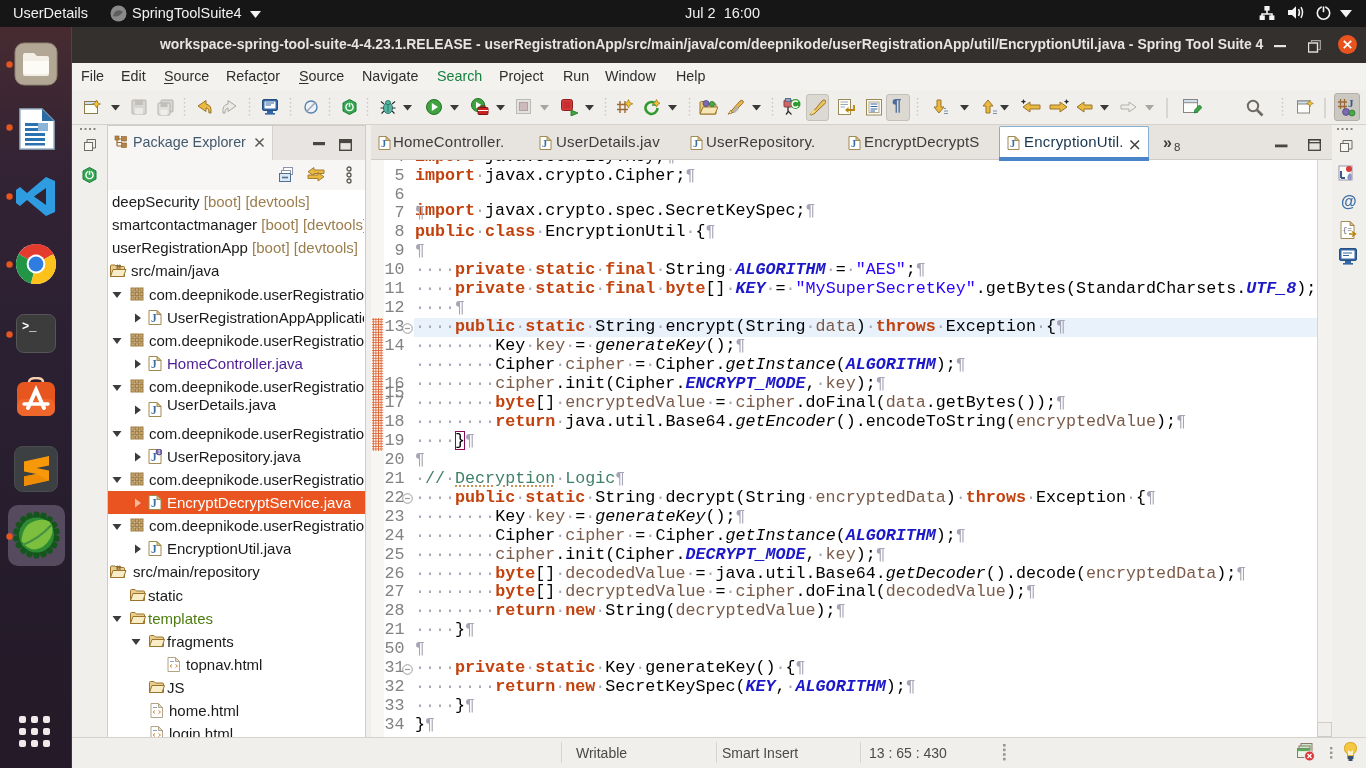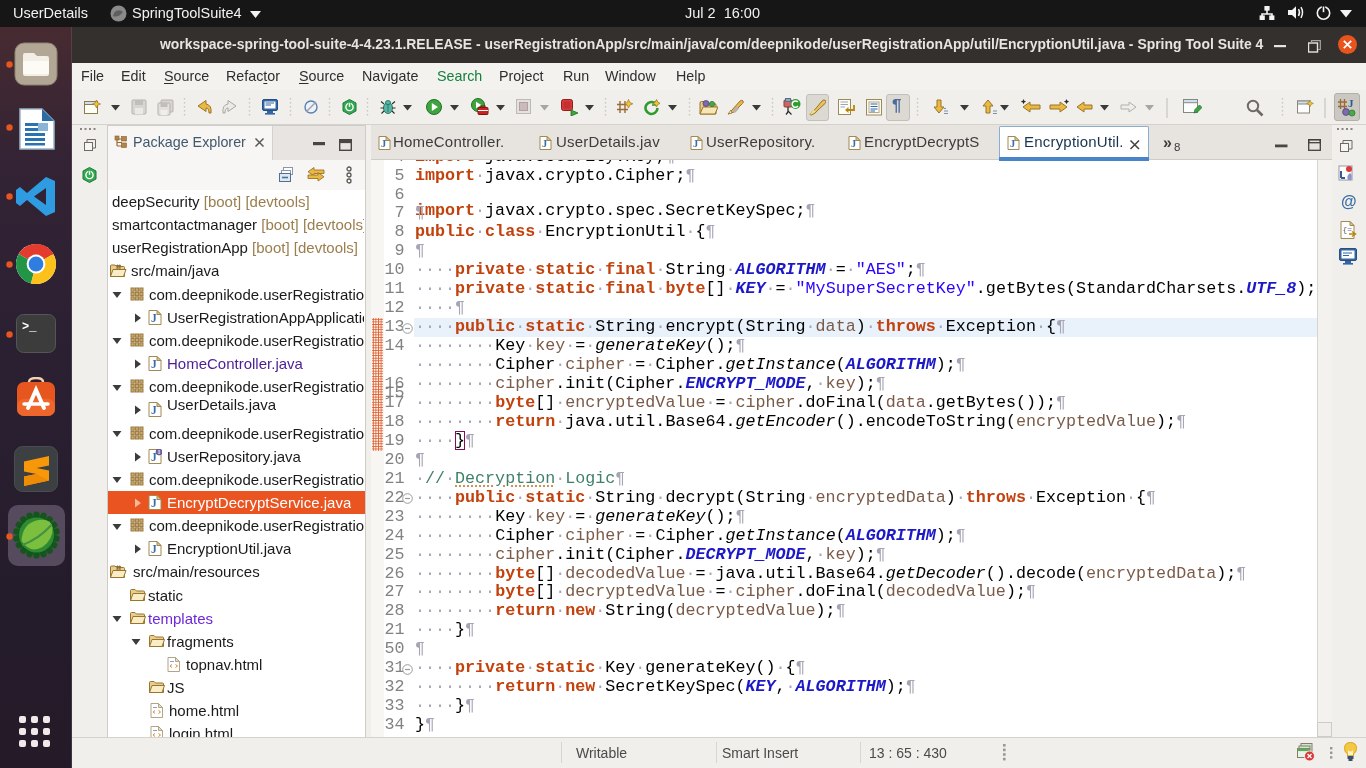--- a/index.html
+++ b/index.html
@@ -641,34 +641,34 @@
     <text x="3" y="12" font-family="Liberation Serif" font-size="11.5" font-weight="bold" fill="#3a6ea5">J</text>
   </svg>
 <div class="a" style="left:167px;top:540.25px;white-space:pre;font-size:15px;max-width:197px;overflow:hidden;"><span style="color:#1a1a1a">EncryptionUtil.java</span></div>
 <svg class="a" style="left:110px;top:564.4px" width="17" height="15" viewBox="0 0 17 15">
     <path d="M0.5 13.5 V3 q0-1 1-1 h3.5 l1.5 1.5 h7 q1 0 1 1 V13.5Z" fill="#e8cd8e" stroke="#9a742a"></path>
     <path d="M0.5 13.5 L3 6.5 H16 L13.5 13.5Z" fill="#f9edc8" stroke="#9a742a"></path>
     <g stroke="#8a6a3a" stroke-width="0.9">
       <path d="M6 2.5 H11 M6 5 H11 M7.5 1.5 V5.5 M9.7 1.5 V5.5"></path>
     </g>
   </svg>
-<div class="a" style="left:133px;top:563.4px;white-space:pre;font-size:15px;max-width:231px;overflow:hidden;"><span style="color:#1a1a1a">src/main/resources</span></div>
+<div class="a" style="left:133px;top:563.4px;white-space:pre;font-size:15px;max-width:231px;overflow:hidden;"><span style="color:#1a1a1a">src/main/repository</span></div>
 <svg class="a" style="left:129.5px;top:587.55px" width="17" height="15" viewBox="0 0 17 15">
     <path d="M0.5 12.5 V2.5 q0-1 1-1 h3.5 l1.5 1.5 h7 q1 0 1 1 V12.5Z" fill="#e8cd8e" stroke="#9a742a"></path>
     <path d="M0.5 12.5 L3 5.5 H15.5 L13 12.5Z" fill="#f9edc8" stroke="#9a742a"></path>
   </svg>
 <div class="a" style="left:148px;top:586.55px;white-space:pre;font-size:15px;max-width:216px;overflow:hidden;"><span style="color:#1a1a1a">static</span></div>
 <svg class="a" style="left:112px;top:614.2px" width="10" height="9" viewBox="0 0 10 9">
     <path d="M0.5 2 H9.5 L5 8Z" fill="#3c3c3c"></path>
   </svg>
 <svg class="a" style="left:129.5px;top:610.7px" width="17" height="15" viewBox="0 0 17 15">
     <path d="M0.5 12.5 V2.5 q0-1 1-1 h3.5 l1.5 1.5 h7 q1 0 1 1 V12.5Z" fill="#e8cd8e" stroke="#9a742a"></path>
     <path d="M0.5 12.5 L3 5.5 H15.5 L13 12.5Z" fill="#f9edc8" stroke="#9a742a"></path>
   </svg>
-<div class="a" style="left:148px;top:609.7px;white-space:pre;font-size:15px;max-width:216px;overflow:hidden;"><span style="color:#6d28d9">templates</span></div>
+<div class="a" style="left:148px;top:609.7px;white-space:pre;font-size:15px;max-width:216px;overflow:hidden;"><span style="color:#4d7c0f">templates</span></div>
 <svg class="a" style="left:131px;top:637.35px" width="10" height="9" viewBox="0 0 10 9">
     <path d="M0.5 2 H9.5 L5 8Z" fill="#3c3c3c"></path>
   </svg>
 <svg class="a" style="left:148.5px;top:633.85px" width="17" height="15" viewBox="0 0 17 15">
     <path d="M0.5 12.5 V2.5 q0-1 1-1 h3.5 l1.5 1.5 h7 q1 0 1 1 V12.5Z" fill="#e8cd8e" stroke="#9a742a"></path>
     <path d="M0.5 12.5 L3 5.5 H15.5 L13 12.5Z" fill="#f9edc8" stroke="#9a742a"></path>
   </svg>
 <div class="a" style="left:167px;top:632.85px;white-space:pre;font-size:15px;max-width:197px;overflow:hidden;"><span style="color:#1a1a1a">fragments</span></div>
 <svg class="a" style="left:167px;top:657px" width="17" height="15" viewBox="0 0 17 15">
     <path d="M1 0.5 H8.5 L12.5 4.5 V14.5 H1Z" fill="#fff" stroke="#b0a489"></path>

